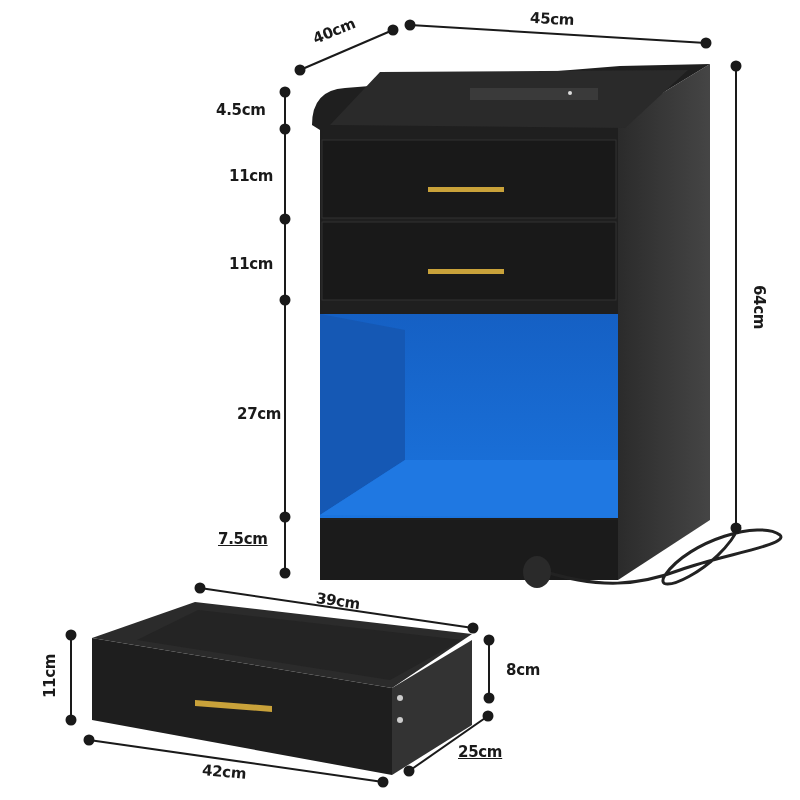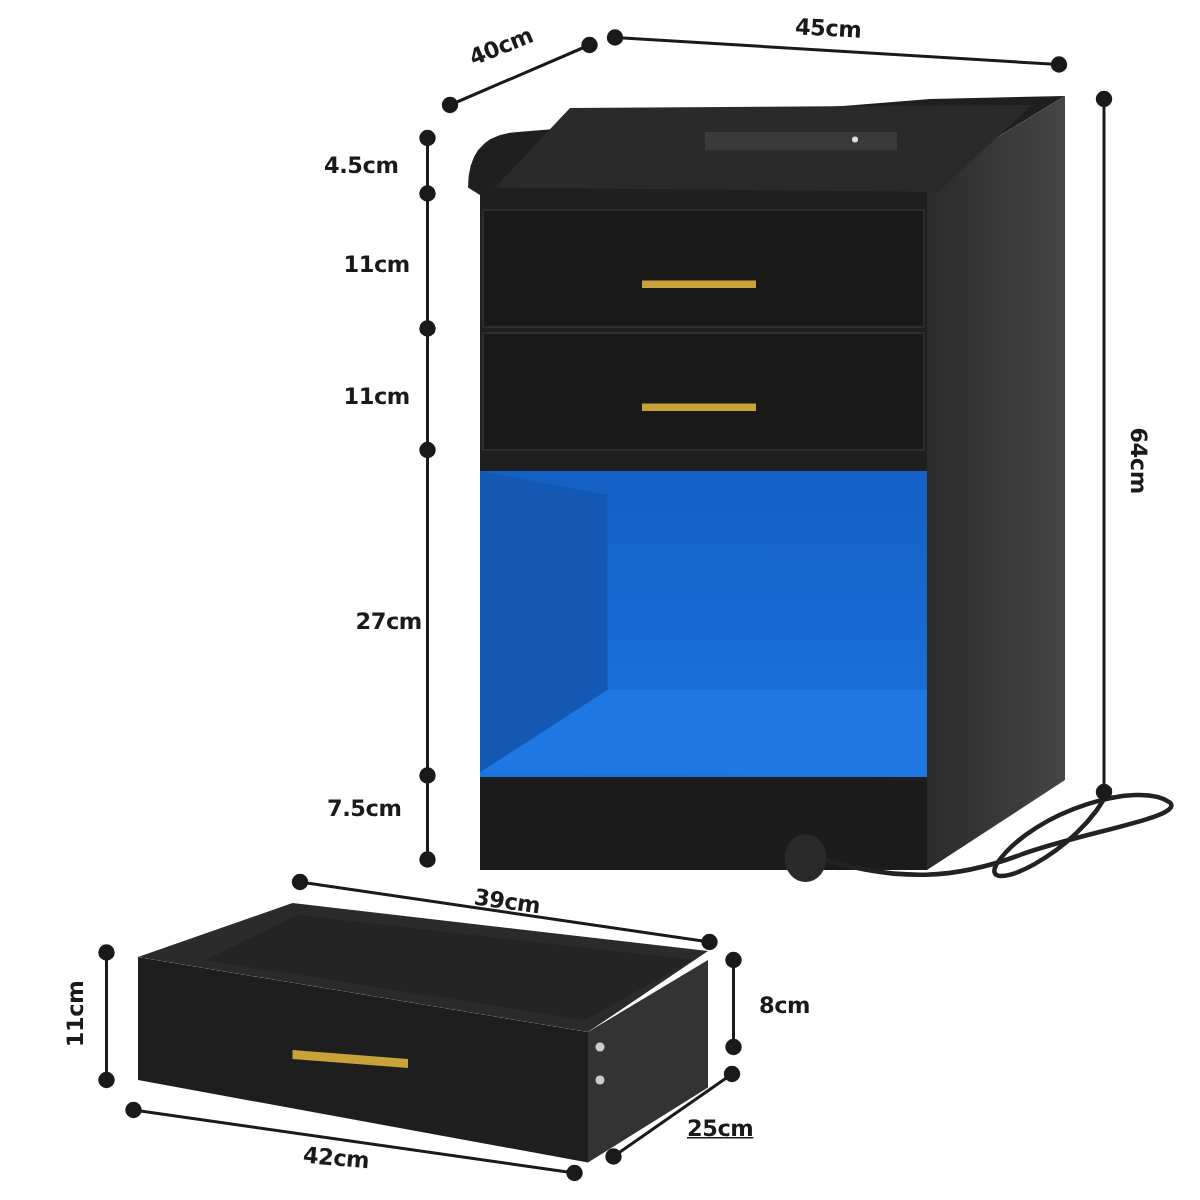--- a/index.html
+++ b/index.html
@@ -104,20 +104,20 @@
         <circle cx="488" cy="716" r="4.5"></circle>
   </g>
 </svg>
 
 <div class="lbl" style="left:312px;top:22px;transform:rotate(-22deg);">40cm</div>
 <div class="lbl" style="left:530px;top:10px;transform:rotate(3deg);">45cm</div>
 <div class="lbl" style="left:216px;top:101px;">4.5cm</div>
 <div class="lbl" style="left:229px;top:167px;">11cm</div>
 <div class="lbl" style="left:229px;top:255px;">11cm</div>
 <div class="lbl" style="left:237px;top:405px;">27cm</div>
-<div class="lbl" style="left:218px;top:530px;">7.5cm</div>
+<div class="lbl" style="left:218px;top:530px;text-decoration:underline;">7.5cm</div>
 <div class="lbl" style="left:737px;top:298px;transform:rotate(90deg);">64cm</div>
 <div class="lbl" style="left:316px;top:592px;transform:rotate(8deg);">39cm</div>
 <div class="lbl" style="left:28px;top:667px;transform:rotate(-90deg);">11cm</div>
 <div class="lbl" style="left:506px;top:661px;text-align:center;">8cm</div>
 <div class="lbl" style="left:202px;top:763px;transform:rotate(5deg);">42cm</div>
 <div class="lbl" style="left:458px;top:743px;text-decoration:underline;">25cm</div>
 </div>
 
 </body></html>

